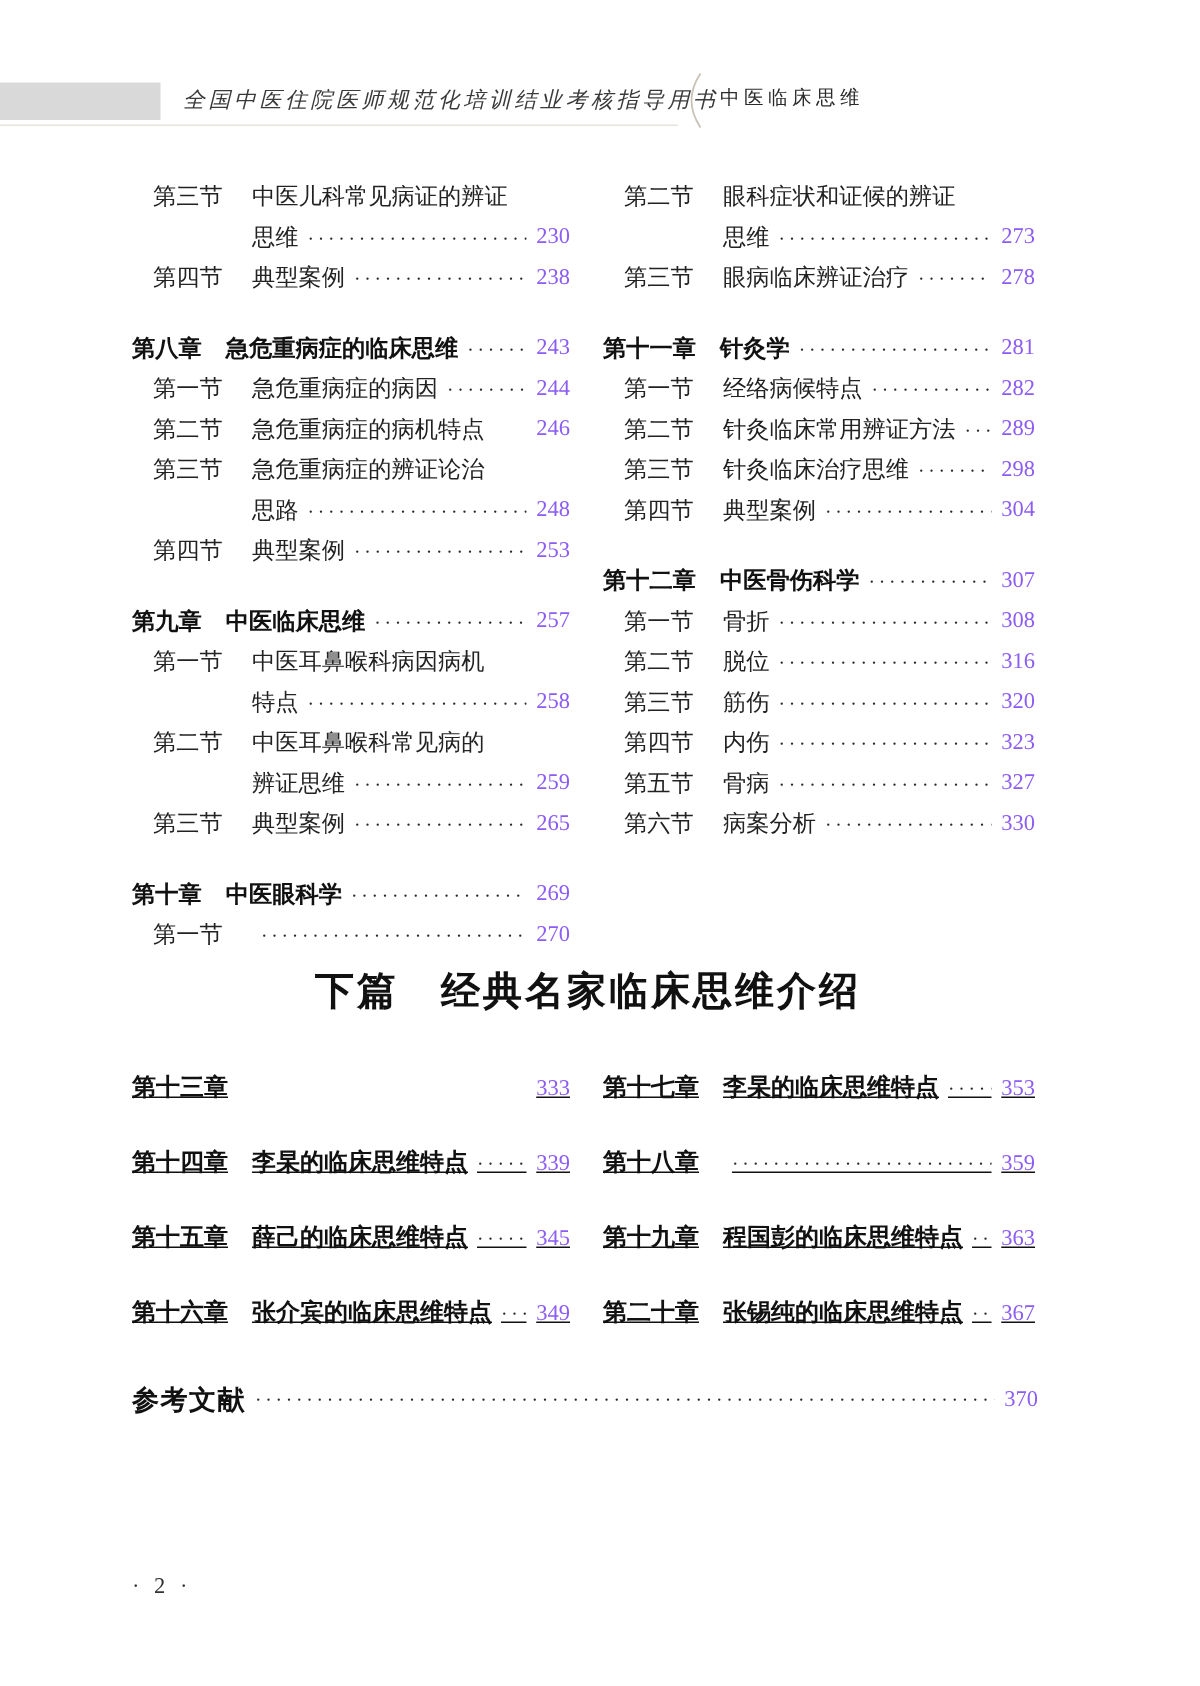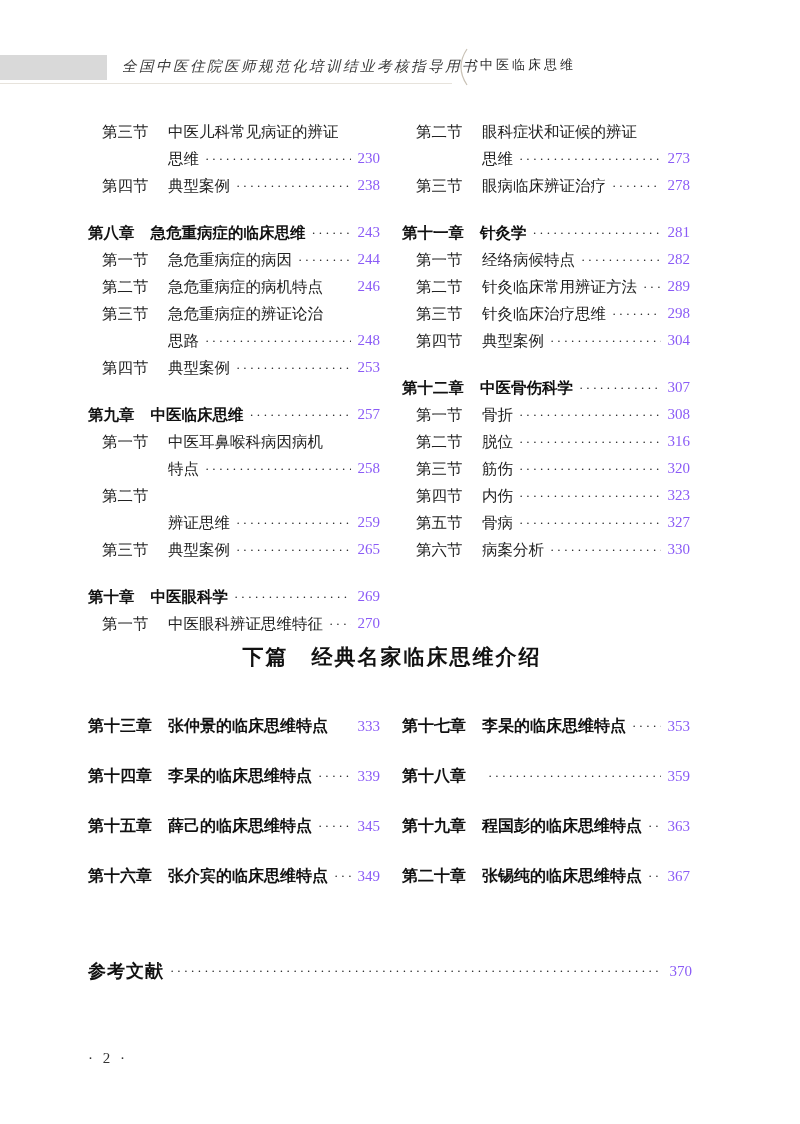--- a/index.html
+++ b/index.html
@@ -115,43 +115,44 @@
   }
 
   
   .part-heading {
     position: absolute;
     left: 0; top: 643px;
     width: 100%;
     text-align: center;
     font-family: "Liberation Serif", serif;
     font-weight: bold;
-    font-size: 21px;
+    font-size: 26px;
     letter-spacing: 2px;
     color: #111;
   }
 
   
   .toc-bottom {
     position: absolute;
     left: 88px; top: 714px;
     width: 602px;
     display: flex;
   }
   .toc-bottom .row {
     height: auto;
     line-height: 24px;
     margin-bottom: 26px;
     font-size: 16px;
+    text-decoration: underline;
   }
 
   
   .references {
     position: absolute;
-    left: 88px; top: 956px;
+    left: 88px; top: 918px;
     width: 604px;
   }
   .references .row { height: 30px; line-height: 30px; }
   .references .row.ref .label {
     font-family: "Liberation Serif", serif;
     font-weight: bold;
     font-size: 18px;
     letter-spacing: 1px;
     color: #111;
   }
@@ -246,20 +247,21 @@
           <span class="text">中医耳鼻喉科病因病机</span>
           <span class="dots"></span>
         </div>
         <div class="row cont">
           <span class="text">特点</span>
           <span class="dots">··························································································</span>
           <span class="page-num">258</span>
         </div>
         <div class="row section">
           <span class="label">第二节</span>
+          <span class="text">中医耳鼻喉科常见病的</span>
           <span class="dots"></span>
         </div>
         <div class="row cont">
           <span class="text">辨证思维</span>
           <span class="dots">··························································································</span>
           <span class="page-num">259</span>
         </div>
         <div class="row section">
           <span class="label">第三节</span>
           <span class="text">典型案例</span>
@@ -268,21 +270,20 @@
         </div>
         <div class="row gap"></div>
         <div class="row chapter">
           <span class="label">第十章</span>
           <span class="text">中医眼科学</span>
           <span class="dots">··························································································</span>
           <span class="page-num">269</span>
         </div>
         <div class="row section">
           <span class="label">第一节</span>
-          <span class="text">中医眼科辨证思维特征</span>
           <span class="dots">··························································································</span>
           <span class="page-num">270</span>
         </div>
       </div>
     <div class="col-right">
         <div class="row section">
           <span class="label">第二节</span>
           <span class="text">眼科症状和证候的辨证</span>
           <span class="dots"></span>
         </div>
@@ -373,21 +374,20 @@
         </div>
       </div>
   </div>
 
   <div class="part-heading">下篇　经典名家临床思维介绍</div>
 
   <div class="toc-bottom">
     <div class="col-left">
         <div class="row chapter">
           <span class="label">第十三章</span>
-          <span class="text">张仲景的临床思维特点</span>
           <span class="dots"></span>
           <span class="page-num">333</span>
         </div>
         <div class="row chapter">
           <span class="label">第十四章</span>
           <span class="text">李杲的临床思维特点</span>
           <span class="dots">··························································································</span>
           <span class="page-num">339</span>
         </div>
         <div class="row chapter">

